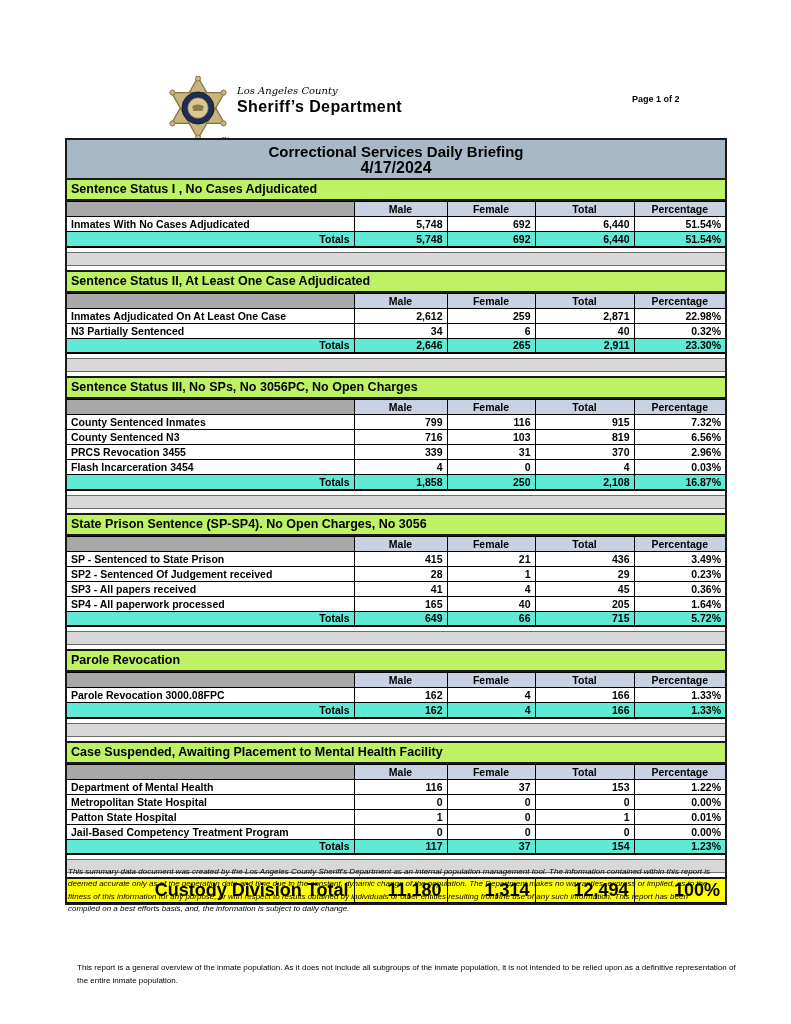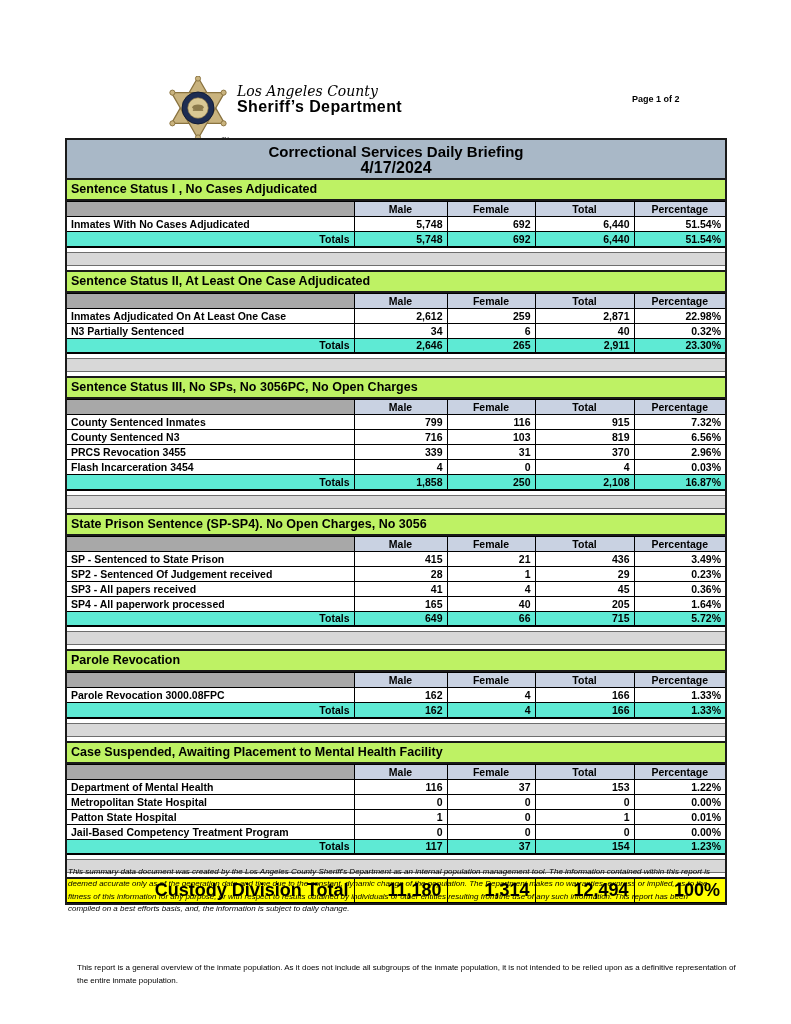--- a/index.html
+++ b/index.html
@@ -8,21 +8,21 @@
     font-family:"Liberation Sans","DejaVu Sans",sans-serif;
     color:#000;position:relative;overflow:hidden;
   }
   .page{position:relative;width:791px;height:1024px;}
 
   
   .letterhead{position:absolute;top:76px;left:165px;display:flex;align-items:flex-start;}
   .badge{width:66px;height:64px;position:relative;}
   .badge .tm{position:absolute;bottom:-2px;right:2px;font-size:5px;color:#444;}
   .dept-text{margin-left:6px;padding-top:8px;}
-  .county{font-family:"DejaVu Serif","Liberation Serif",serif;font-style:italic;font-size:14px;line-height:14px;}
+  .county{font-family:"DejaVu Serif","Liberation Serif",serif;font-style:italic;font-size:10px;line-height:14px;}
   .dept{font-size:16px;font-weight:bold;letter-spacing:.4px;line-height:17px;}
   .page-num{position:absolute;top:94px;left:632px;font-size:9px;font-weight:bold;}
 
   
   .report{position:absolute;top:138px;left:65px;width:662px;border:2px solid #1a1a1a;background:#fff;box-sizing:border-box;}
   .title-bar{background:#a9b8c7;border-bottom:2px solid #1a1a1a;text-align:center;padding:3px 0 4px 0;}
   .title-bar .t{font-size:15px;font-weight:bold;line-height:18px;}
   .title-bar .d{font-size:16px;font-weight:bold;line-height:13px;}
 
   .sec-h{background:#bef264;border-top:2px solid #1a1a1a;border-bottom:2px solid #1a1a1a;

